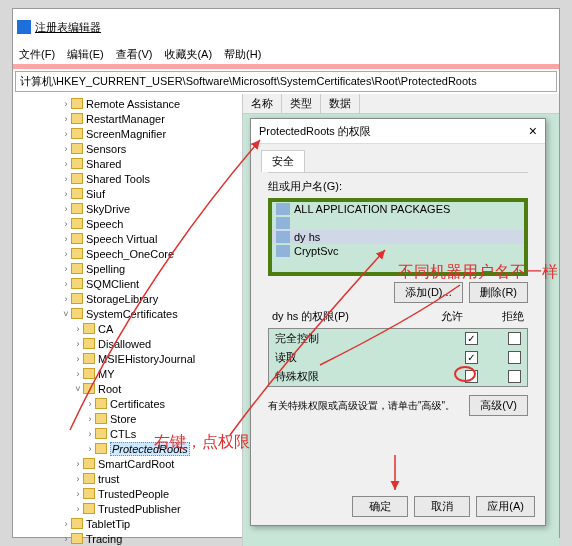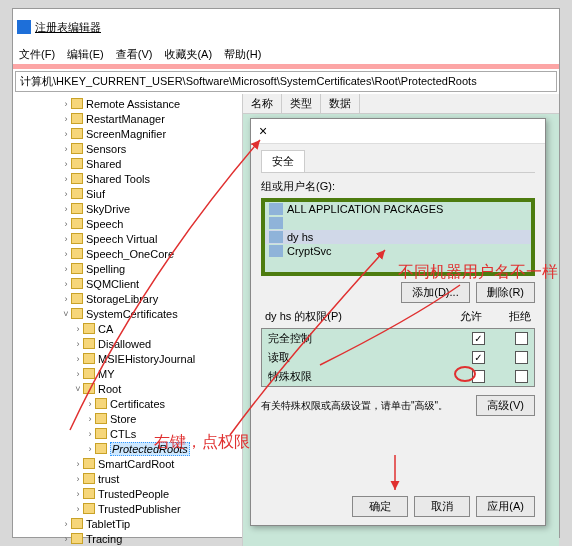--- a/index.html
+++ b/index.html
@@ -16,21 +16,21 @@
 .tree-row .twisty { width: 10px; text-align: center; color: #666; font-size: 9px; }
 .tree-row .ficon { width: 12px; height: 11px; background: #f6d67a; border: 1px solid #c9a227; margin-right: 3px; }
 .tree-row.sel span.label { background: #cde8ff; border: 1px dotted #3399ff; padding: 0 1px; font-style: italic; }
 .right { flex: 1; background: #c8e6d8; position: relative; }
 .rhead { display: flex; background: #f0f0f0; border-bottom: 1px solid #ccc; }
 .rhead div { padding: 2px 8px; border-right: 1px solid #ccc; }
 .dialog { position: absolute; left: 250px; top: 118px; width: 296px; height: 408px; background: #f0f0f0; border: 1px solid #888; box-shadow: 2px 2px 6px rgba(0,0,0,0.3); }
 .dlg-title { display: flex; justify-content: space-between; align-items: center; padding: 4px 8px; background: #fff; border-bottom: 1px solid #ddd; }
 .dlg-close { font-size: 14px; cursor: pointer; }
 .tab { display: inline-block; background: #fff; border: 1px solid #ccc; border-bottom: none; padding: 3px 10px; margin: 6px 0 0 10px; }
-.groupbox { border-top: 1px solid #ccc; margin: 0 10px; padding: 6px 0; }
+.groupbox { border-top: 1px solid #ccc; margin: 0 17px; padding: 6px 0; }
 .userlist { background: #c8e6d8; border: 4px solid #4d7c0f; height: 78px; margin: 4px 0; }
 .userlist .urow { display: flex; align-items: center; padding: 1px 4px; gap: 4px; }
 .urow.sel { background: #d0d8e8; }
 .uicon { width: 14px; height: 12px; background: #8fb3d9; display: inline-block; }
 .btnrow { display: flex; justify-content: flex-end; gap: 6px; margin: 6px 0; }
 .btn { border: 1px solid #888; background: #e9e9e9; padding: 2px 10px; min-width: 56px; text-align: center; cursor: pointer; }
 .permhead { display: flex; justify-content: space-between; padding: 0 4px; }
 .permlist { background: #c8e6d8; border: 1px solid #888; margin: 4px 0; }
 .permlist .prow { display: flex; justify-content: space-between; padding: 2px 6px; align-items: center; }
 .chkpair { display: flex; gap: 30px; }
@@ -224,20 +224,21 @@
         <div>名称</div>
         <div>类型</div>
         <div>数据</div>
       </div>
     </div>
   </div>
 </div>
 
 <div class="dialog">
   <div class="dlg-title">
+    <span>ProtectedRoots 的权限</span>
     <span class="dlg-close">×</span>
   </div>
   <span class="tab">安全</span>
   <div class="groupbox">
     <div>组或用户名(G):</div>
     <div class="userlist" id="ulist">
         <div class="urow">
           <span class="uicon"></span>
           <span>ALL APPLICATION PACKAGES</span>
         </div>
@@ -252,21 +253,21 @@
           <span class="uicon"></span>
           <span>CryptSvc</span>
         </div>
       </div>
     <div class="btnrow">
       <span class="btn">添加(D)...</span>
       <span class="btn">删除(R)</span>
     </div>
     <div class="permhead">
       <span>dy hs 的权限(P)</span>
-      <span style="display:flex;gap:27px">
+      <span style="display:flex;gap:39px">
         <span>允许</span>
         <span>拒绝</span>
       </span>
     </div>
     <div class="permlist" id="plist">
         <div class="prow">
           <span>完全控制</span>
           <span class="chkpair">
             <span class="chk">✓</span>
             <span class="chk"></span>

